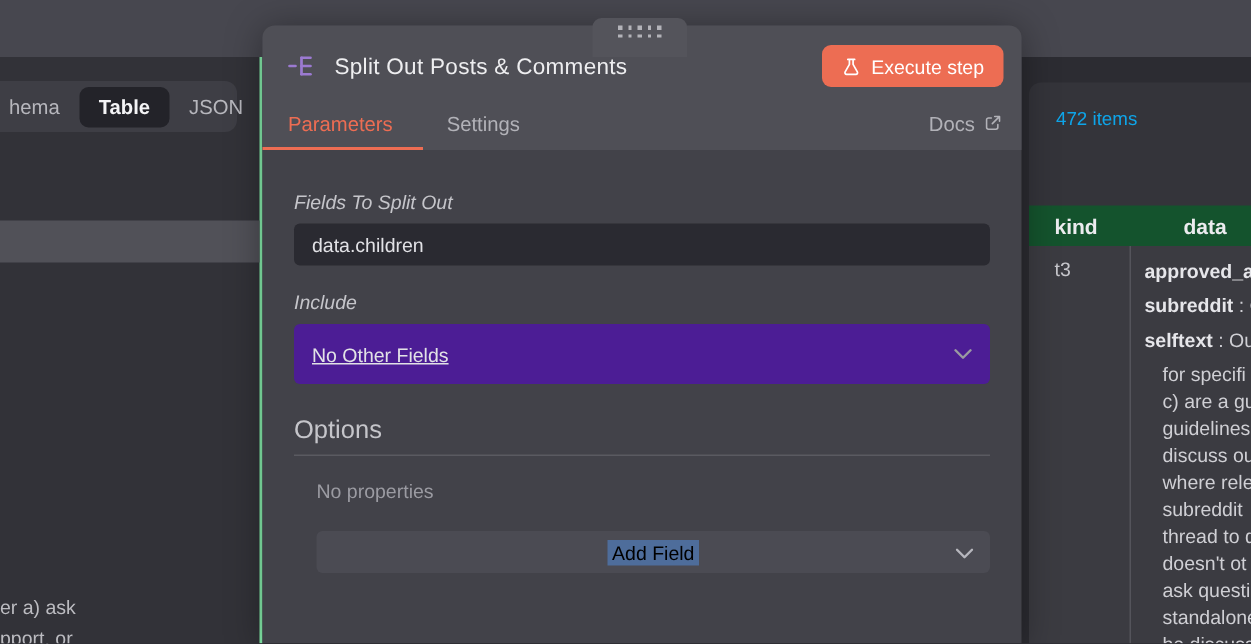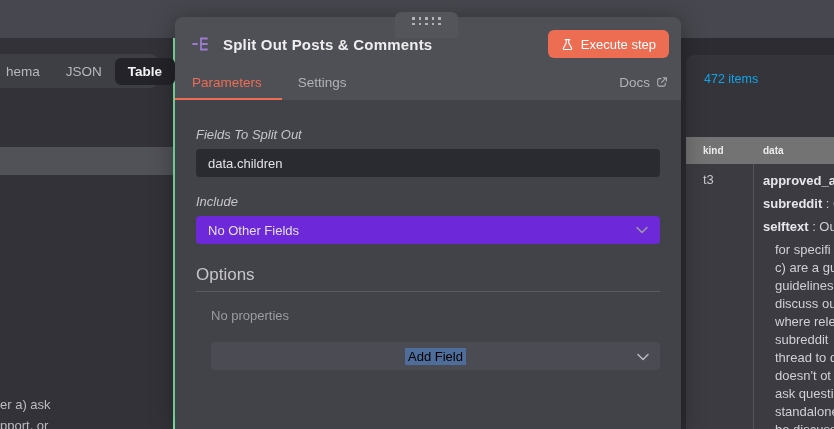--- a/index.html
+++ b/index.html
@@ -20,45 +20,45 @@
   
   .drag-tab{position:absolute;left:395px;top:12px;width:63px;height:26px;background:#54545b;border-radius:6px 6px 0 0;display:flex;flex-direction:column;justify-content:flex-start;align-items:center;padding-top:5px;gap:3px;z-index:5;}
   .dots-row{display:flex;gap:4px;}
   .dot{width:2.5px;height:2.5px;background:#b3b3b9;}
 
   
   .dialog{position:absolute;left:175px;top:17px;width:506px;height:412px;background:#424249;border-radius:8px 8px 0 0;z-index:4;box-shadow:0 2px 24px rgba(0,0,0,.35);}
   .dialog-header{position:relative;height:83px;background:#4f4f56;border-radius:8px 8px 0 0;}
   .title-row{display:flex;align-items:center;padding:13px 12px 0 17px;}
   .node-icon{width:20px;height:20px;margin-right:11px;flex:none;display:flex;align-items:center;}
-  .dialog-title{font-size:15px;font-weight:700;color:#eeeef0;flex:1;letter-spacing:.2px;}
+  .dialog-title{font-size:15px;font-weight:400;color:#eeeef0;flex:1;letter-spacing:.2px;}
   .execute-btn{display:flex;align-items:center;gap:7px;height:28px;padding:0 13px;border:none;border-radius:6px;background:var(--accent,#ed6d53);color:#fff;font-size:13px;cursor:pointer;}
   .tabs-row{position:absolute;left:17px;right:13px;bottom:0;height:36px;display:flex;align-items:center;gap:36px;}
   .tab{font-size:13.5px;color:#b2b2b8;cursor:pointer;}
   .tab.active{color:var(--accent,#ed6d53);}
   .tab-underline{position:absolute;left:0;bottom:0;width:107px;height:2.5px;background:var(--accent,#ed6d53);}
   .docs-link{margin-left:auto;display:flex;align-items:center;gap:6px;font-size:13.5px;color:#b2b2b8;cursor:pointer;}
 
   .dialog-body{padding:27px 21px 0 21px;}
   .form-label{font-size:13px;color:#c5c5ca;margin-bottom:7px;font-style:italic;}
   .text-input{display:block;width:100%;height:28px;background:#2a2a31;border:none;border-radius:4px;color:#e2e2e6;font-size:13px;padding:0 12px;margin-bottom:17px;outline:none;}
-  .select{height:28px;background:#6d28d9;border-radius:4px;display:flex;align-items:center;justify-content:space-between;padding:0 12px;color:#e2e2e6;font-size:13px;margin-bottom:21px;cursor:pointer;}
+  .select{height:40px;background:#4c1d95;border-radius:4px;display:flex;align-items:center;justify-content:space-between;padding:0 12px;color:#e2e2e6;font-size:13px;margin-bottom:21px;cursor:pointer;text-decoration:underline;}
   .options-head{font-size:17px;color:#c5c5ca;padding-bottom:6px;border-bottom:1px solid #5a5a61;margin-bottom:16px;}
   .no-props{margin-left:15px;color:#9b9ba2;font-size:13px;margin-bottom:19px;}
   .add-field{position:relative;margin-left:15px;height:28px;background:#4b4b53;border-radius:4px;display:flex;align-items:center;justify-content:center;cursor:pointer;}
   .add-field-label{font-size:13px;color:#000000;background:var(--selection,#4e6d9b);padding:1px 3px;}
   .add-field .chev{position:absolute;right:11px;top:11px;}
 
   
   .output-panel{position:absolute;left:686px;top:55px;width:148px;height:374px;background:#34343a;border-radius:8px 0 0 0;overflow:hidden;}
   .output-head{display:flex;align-items:center;gap:9px;padding:11px 0 0 18px;}
   .output-title{font-size:13px;font-weight:700;letter-spacing:3px;color:#c9c9ce;}
   .items-count{padding-left:18px;margin-top:17px;font-size:12.5px;color:#0ea5e9;}
   .output-table{position:absolute;left:0;right:0;top:82px;bottom:0;display:flex;flex-direction:column;}
-  .thead{display:flex;height:27px;background:#737373;align-items:center;font-size:10px;font-weight:700;color:#ececef;flex:none;}
+  .thead{display:flex;height:27px;background:#14532d;align-items:center;font-size:14px;font-weight:700;color:#ececef;flex:none;gap:26px;}
   .col-kind{width:68px;padding-left:17px;flex:none;}
   .col-data{flex:1;padding-left:9px;}
   .trow{display:flex;flex:1;background:#3b3b41;}
   .cell-kind{width:68px;flex:none;padding:8px 0 0 17px;font-size:13px;color:#c6c6cb;border-right:1px solid #54545b;}
   .cell-data{flex:1;padding:8px 0 0 9px;font-size:13px;color:#cfcfd4;white-space:nowrap;overflow:hidden;}
   .kv-line{line-height:17px;margin-bottom:6px;}
   .kv-key{font-weight:700;color:#e6e6ea;}
   .kv-wrap{padding-left:12px;line-height:18px;}
 
   svg{display:block;}
@@ -66,22 +66,22 @@
 </head>
 <body>
 
 <div class="stage">
 
   <div class="top-band"></div>
 
   <div class="left-panel">
     <div class="seg">
       <div class="seg-item">hema</div>
+      <div class="seg-item active">Table</div>
       <div class="seg-item">JSON</div>
-      <div class="seg-item active">Table</div>
     </div>
     <div class="left-band"></div>
     <div class="left-clip">
       <div>er a) ask</div>
       <div>pport, or</div>
     </div>
   </div>
 
   <div class="drag-tab">
     <div class="dots-row">

